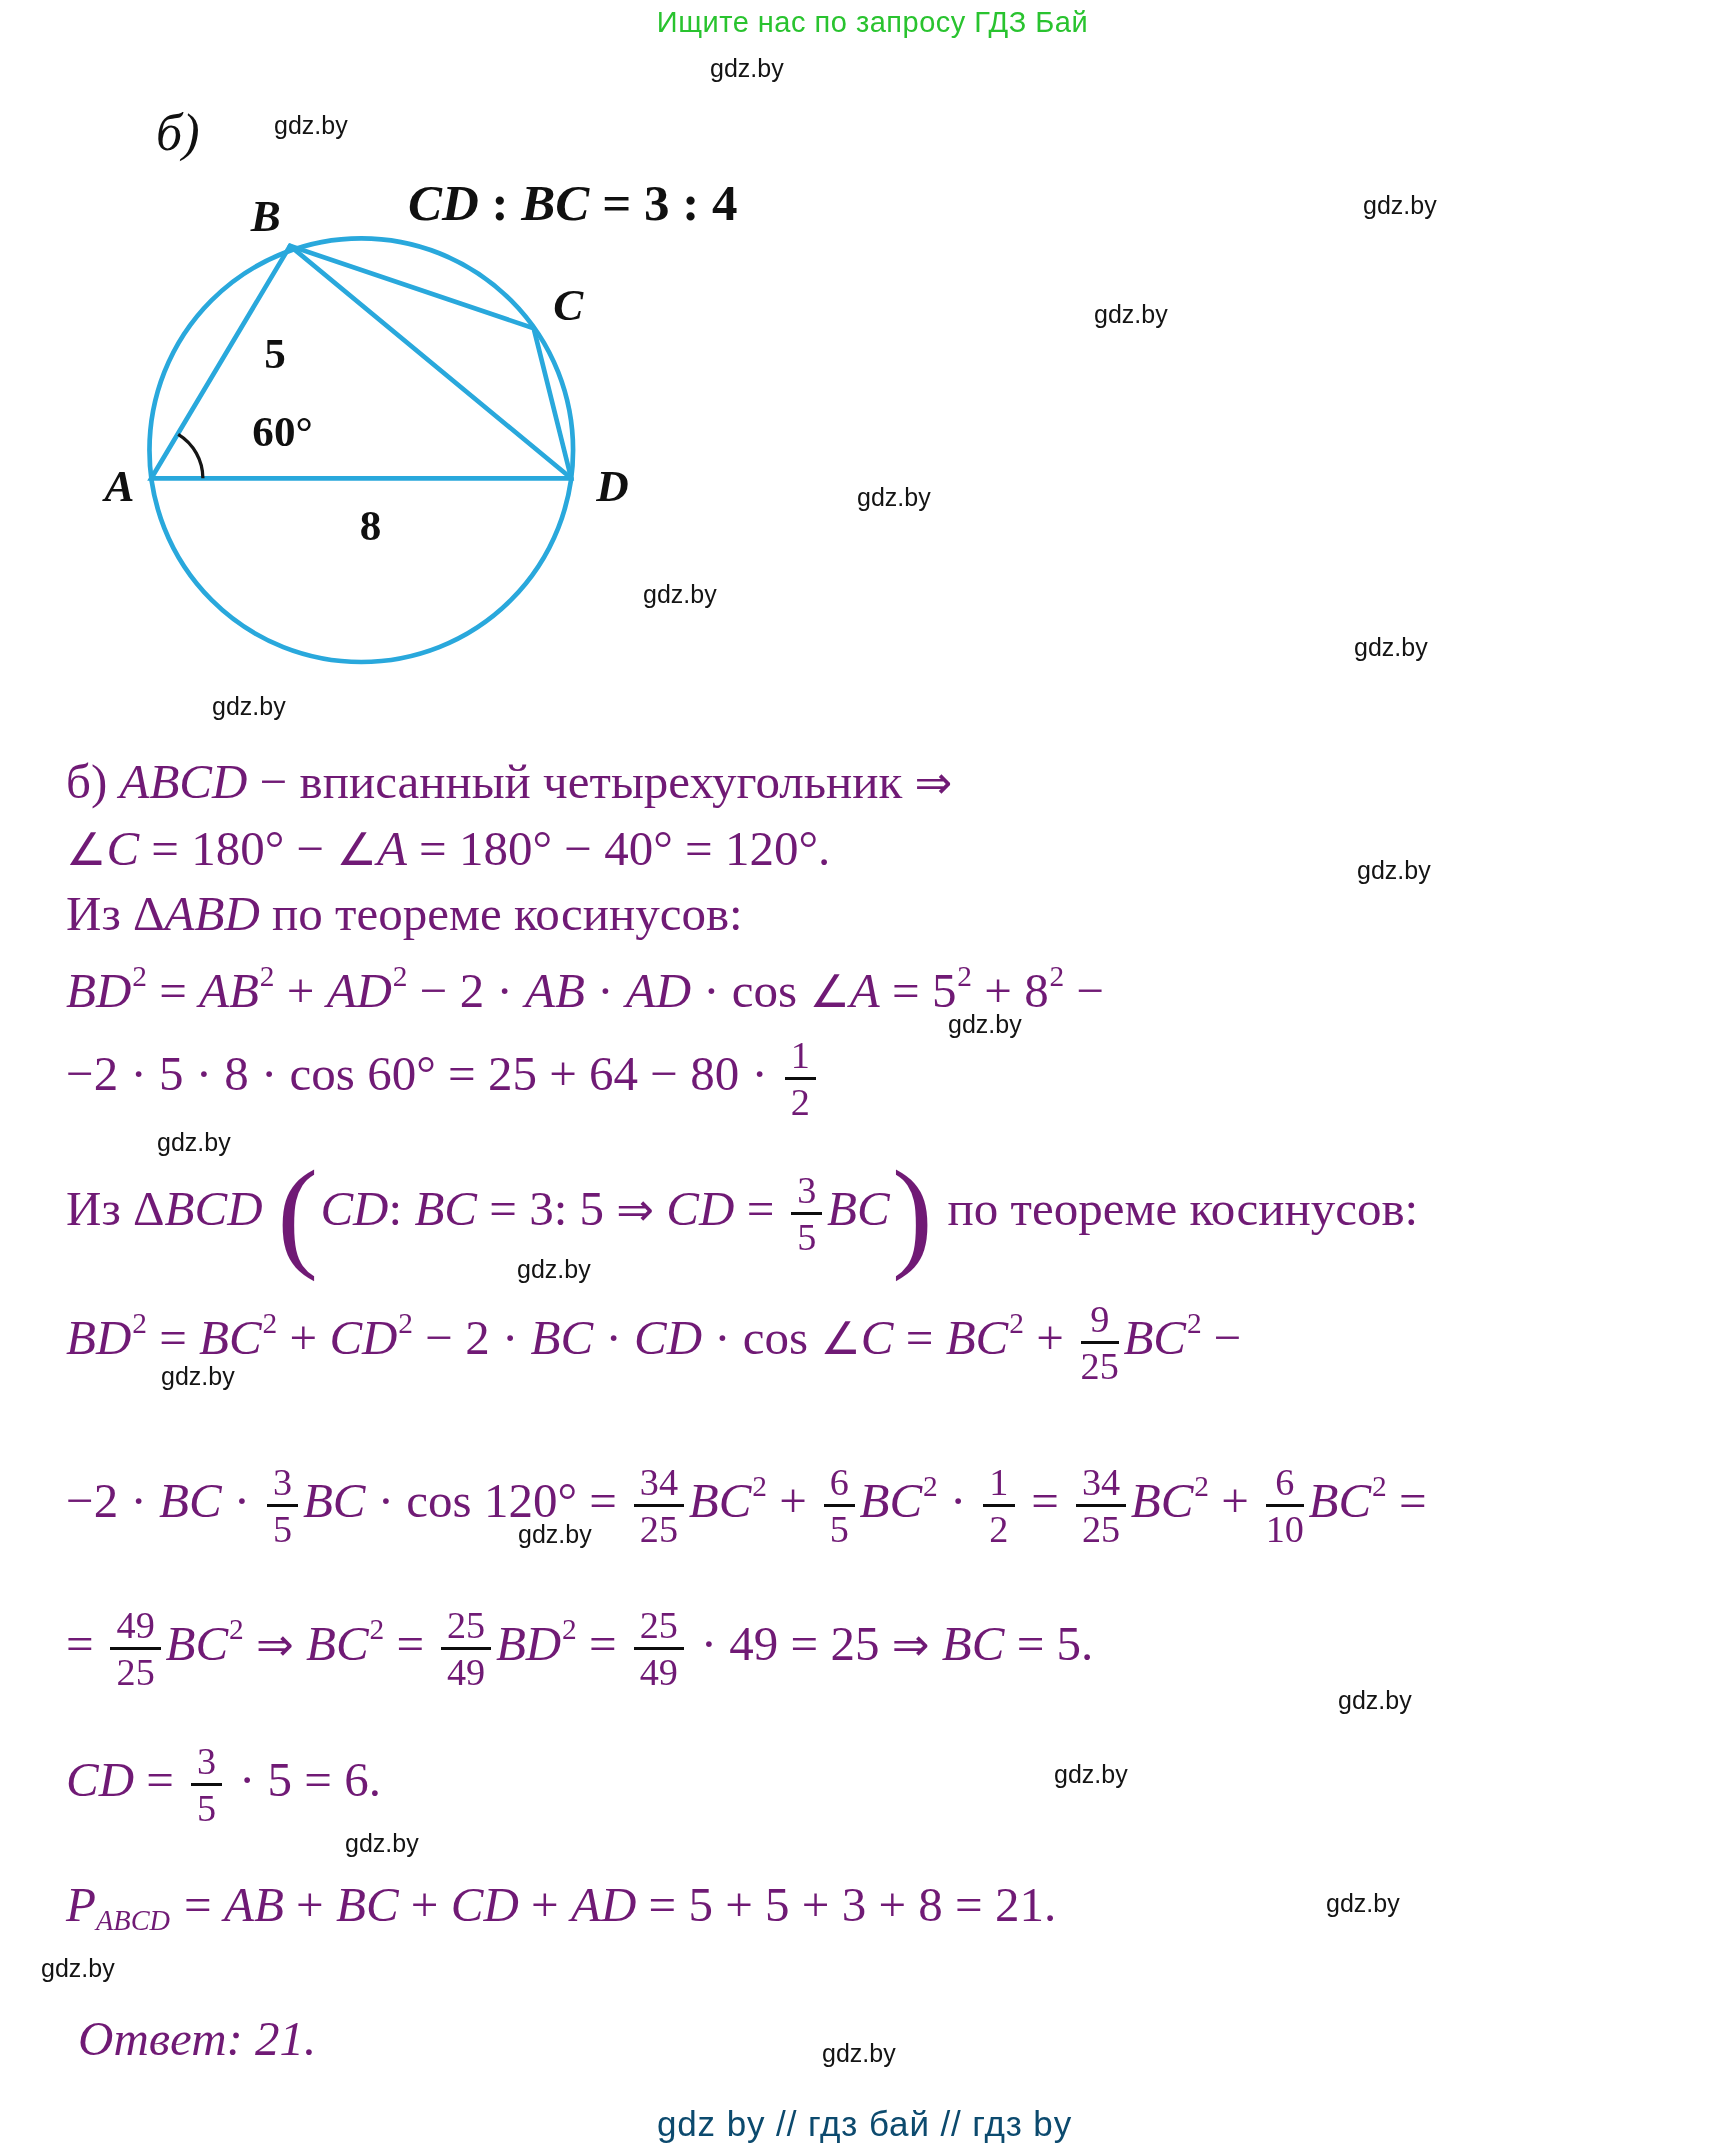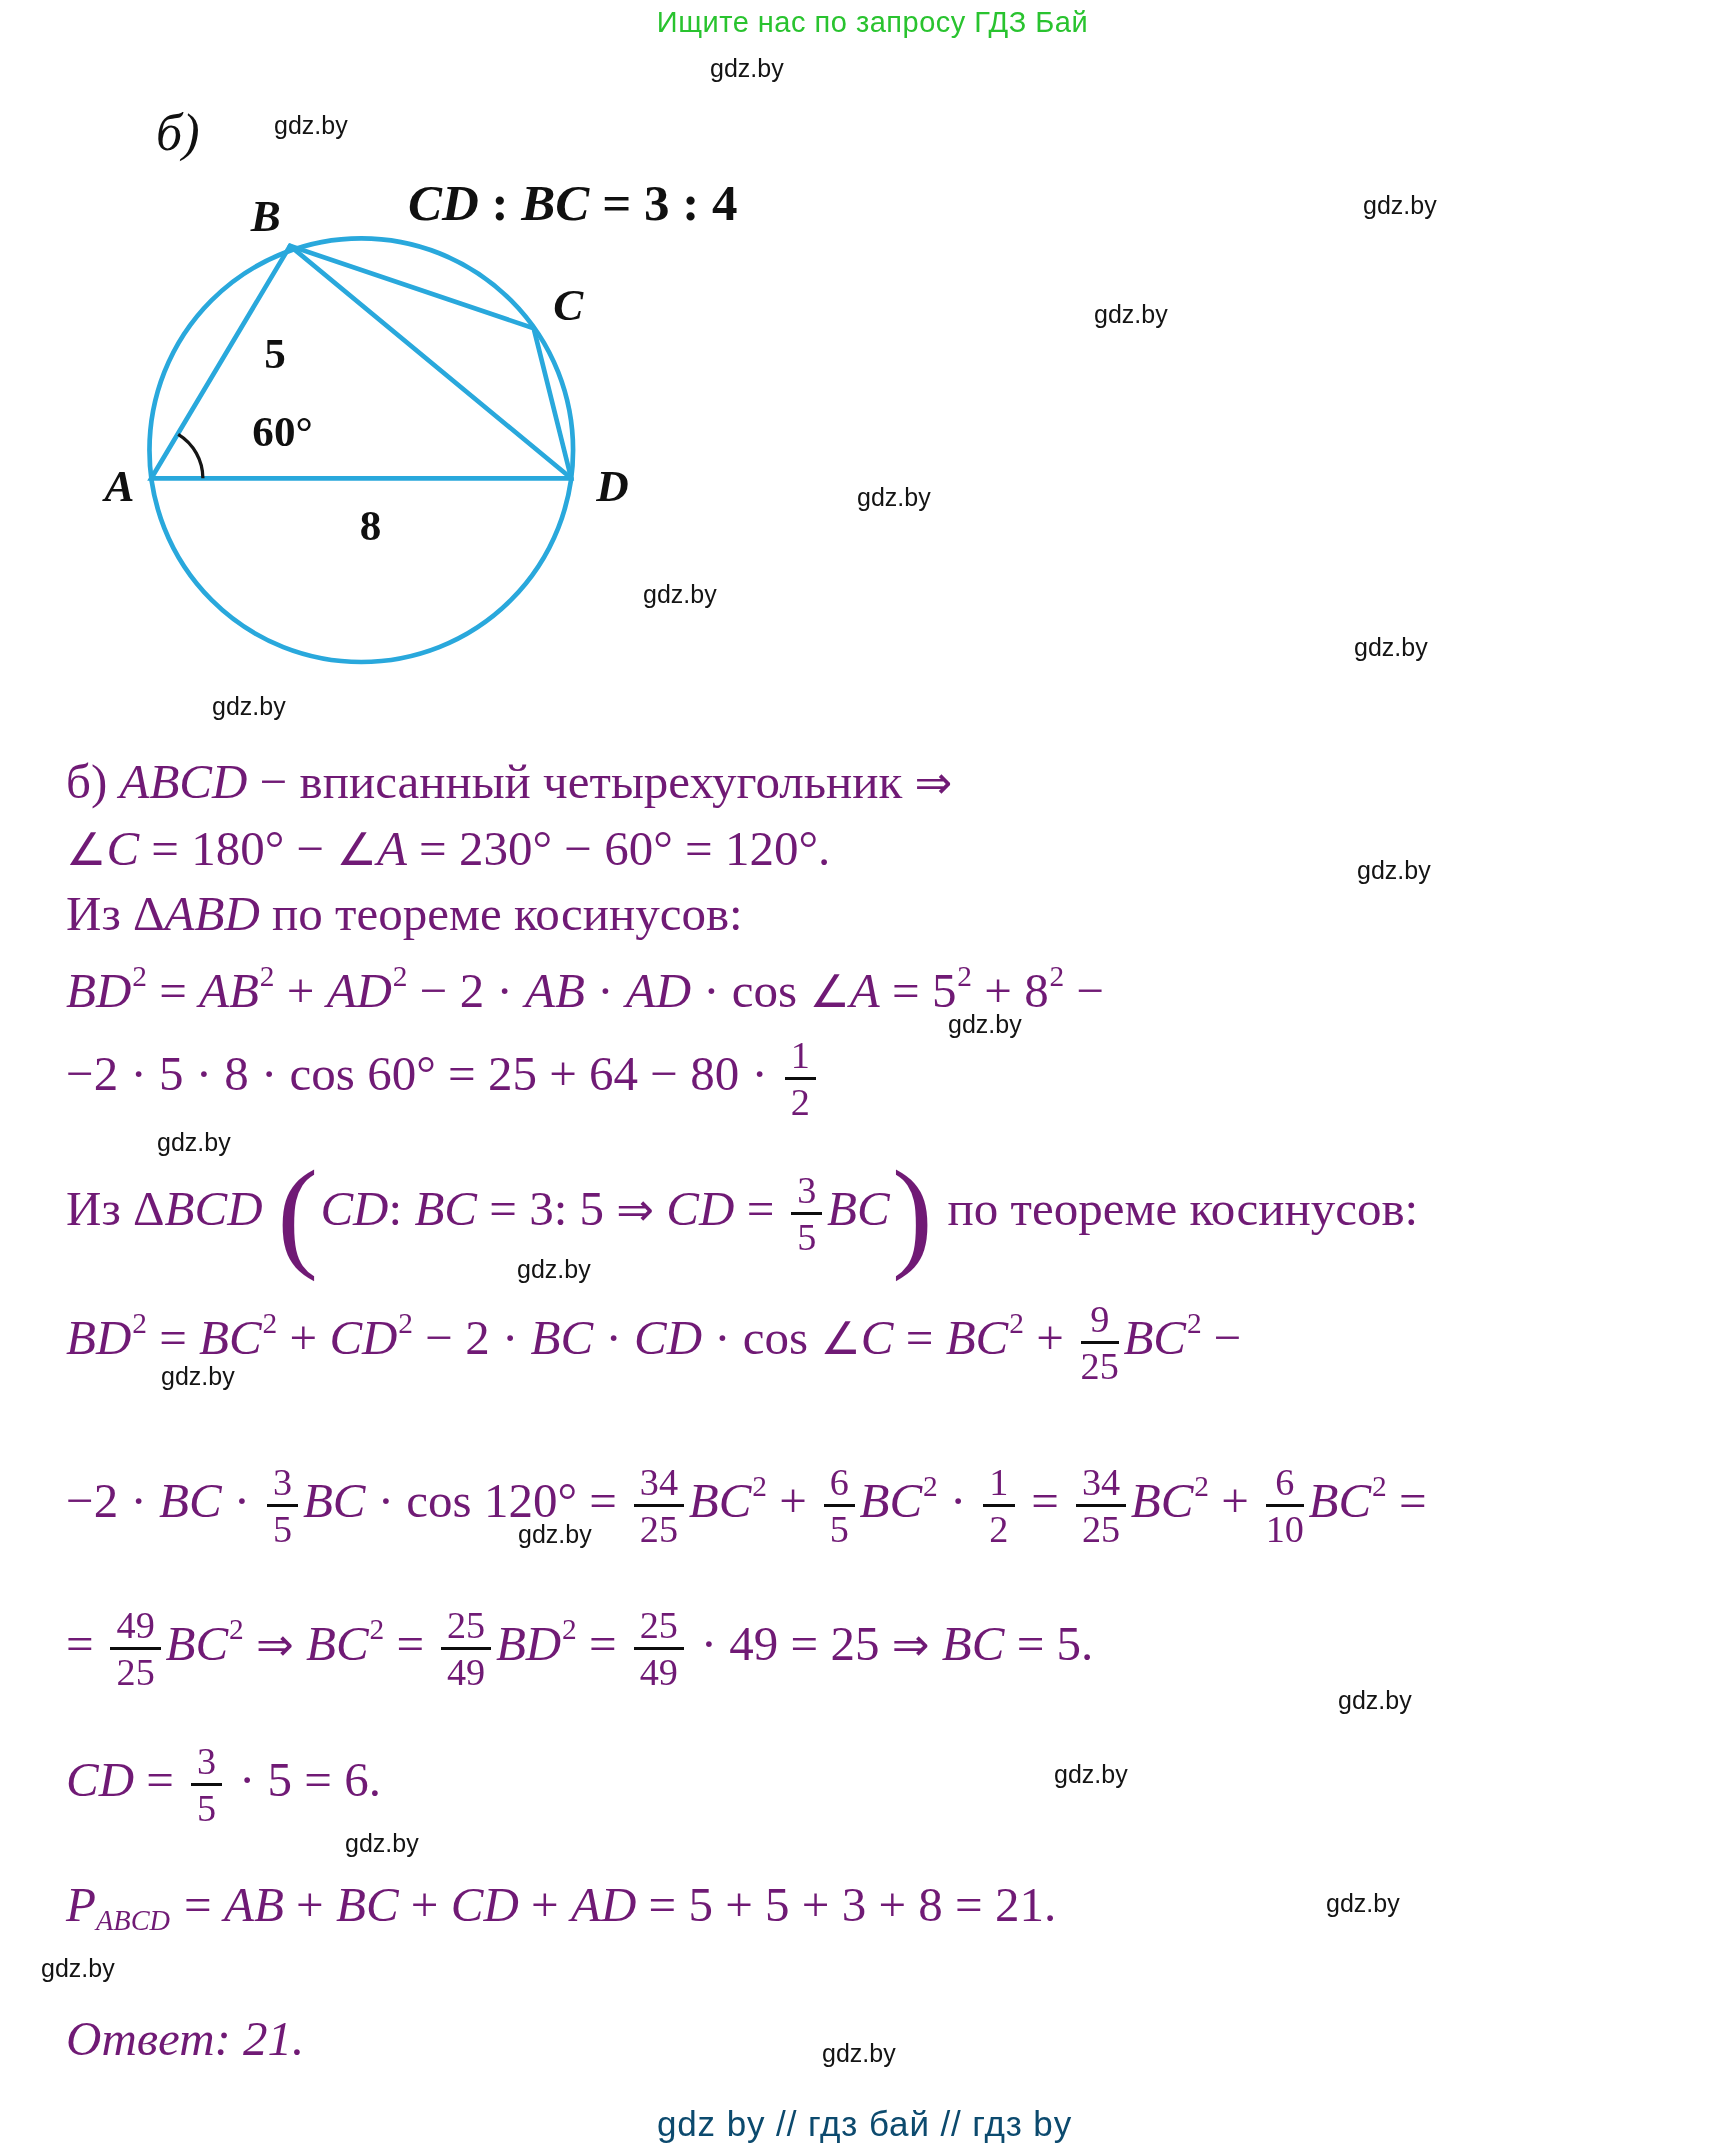--- a/index.html
+++ b/index.html
@@ -45,21 +45,21 @@
   .frac{
     display:inline-block;vertical-align:middle;text-align:center;
     font-size:.78em;line-height:1.06;margin:-.8em .12em;
   }
   .frac .num{display:block;border-bottom:3.7px solid #0d0d0d;padding:0 .16em .05em;}
   .frac .den{display:block;padding-top:.04em;}
   .bigp{
     display:inline-block;font-size:2.5em;font-weight:300;line-height:0;
     vertical-align:middle;margin:0 .02em;
   }
-  .answer-line{font-style:italic;}
+  .answer-line{font-style:italic;margin-left:12px;}
   .footer-links{
     position:absolute;left:0;top:2104px;width:100%;text-align:center;
     font-family:"Liberation Sans","DejaVu Sans",sans-serif;
     font-size:35px;font-weight:500;color:#0c4a6e;letter-spacing:0.9px;
   }
 </style>
 </head>
 <body>
 
 <div class="promo-header">Ищите нас по запросу ГДЗ Бай</div>
@@ -97,21 +97,21 @@
   <text class="vlabel" x="607" y="341" text-anchor="middle">C</text>
   <text class="vlabel" x="128" y="534" text-anchor="middle">A</text>
   <text class="vlabel" x="654" y="534" text-anchor="middle">D</text>
   <text class="mlabel" x="294" y="392" text-anchor="middle">5</text>
   <text class="mlabel" x="302" y="476" text-anchor="middle">60°</text>
   <text class="mlabel" x="396" y="576" text-anchor="middle">8</text>
 </svg>
 
 <div id="solution">
     <div class="math-line" style="top: 754px;"><span class="rm">б) </span><span class="it">ABCD</span><span class="rm"> − вписанный четырехугольник </span><span class="sym">⇒</span></div>
-    <div class="math-line" style="top: 821px;"><span class="sym">∠</span><span class="it">C</span><span class="rm"> = 180° − </span><span class="sym">∠</span><span class="it">A</span><span class="rm"> = 230° − 60° = 120°.</span></div>
+    <div class="math-line" style="top: 821px;"><span class="sym">∠</span><span class="it">C</span><span class="rm"> = 180° − </span><span class="sym">∠</span><span class="it">A</span><span class="rm"> = 180° − 40° = 120°.</span></div>
     <div class="math-line" style="top: 886px;"><span class="rm">Из Δ</span><span class="it">ABD</span><span class="rm"> по теореме косинусов:</span></div>
     <div class="math-line" style="top: 948px;"><span class="it">BD</span><span class="sup">2</span><span class="rm"> = </span><span class="it">AB</span><span class="sup">2</span><span class="rm"> + </span><span class="it">AD</span><span class="sup">2</span><span class="rm"> − 2 · </span><span class="it">AB</span><span class="rm"> · </span><span class="it">AD</span><span class="rm"> · cos </span><span class="sym">∠</span><span class="it">A</span><span class="rm"> = 5</span><span class="sup">2</span><span class="rm"> + 8</span><span class="sup">2</span><span class="rm"> −</span></div>
     <div class="math-line" style="top: 1046px;"><span class="rm">−2 · 5 · 8 · cos 60° = 25 + 64 − 80 · </span><span class="frac"><span class="num">1</span><span class="den">2</span></span></div>
     <div class="math-line" style="top: 1181px;"><span class="rm">Из Δ</span><span class="it">BCD</span><span class="rm"> </span><span class="bigp">(</span><span class="it">CD</span><span class="rm">: </span><span class="it">BC</span><span class="rm"> = 3: 5 </span><span class="sym">⇒</span><span class="rm"> </span><span class="it">CD</span><span class="rm"> = </span><span class="frac"><span class="num">3</span><span class="den">5</span></span><span class="it">BC</span><span class="bigp">)</span><span class="rm"> по теореме косинусов:</span></div>
     <div class="math-line" style="top: 1295px;"><span class="it">BD</span><span class="sup">2</span><span class="rm"> = </span><span class="it">BC</span><span class="sup">2</span><span class="rm"> + </span><span class="it">CD</span><span class="sup">2</span><span class="rm"> − 2 · </span><span class="it">BC</span><span class="rm"> · </span><span class="it">CD</span><span class="rm"> · cos </span><span class="sym">∠</span><span class="it">C</span><span class="rm"> = </span><span class="it">BC</span><span class="sup">2</span><span class="rm"> + </span><span class="frac"><span class="num">9</span><span class="den">25</span></span><span class="it">BC</span><span class="sup">2</span><span class="rm"> −</span></div>
     <div class="math-line" style="top: 1458px;"><span class="rm">−2 · </span><span class="it">BC</span><span class="rm"> · </span><span class="frac"><span class="num">3</span><span class="den">5</span></span><span class="it">BC</span><span class="rm"> · cos 120° = </span><span class="frac"><span class="num">34</span><span class="den">25</span></span><span class="it">BC</span><span class="sup">2</span><span class="rm"> + </span><span class="frac"><span class="num">6</span><span class="den">5</span></span><span class="it">BC</span><span class="sup">2</span><span class="rm"> · </span><span class="frac"><span class="num">1</span><span class="den">2</span></span><span class="rm"> = </span><span class="frac"><span class="num">34</span><span class="den">25</span></span><span class="it">BC</span><span class="sup">2</span><span class="rm"> + </span><span class="frac"><span class="num">6</span><span class="den">10</span></span><span class="it">BC</span><span class="sup">2</span><span class="rm"> =</span></div>
     <div class="math-line" style="top: 1601px;"><span class="rm">= </span><span class="frac"><span class="num">49</span><span class="den">25</span></span><span class="it">BC</span><span class="sup">2</span><span class="rm"> </span><span class="sym">⇒</span><span class="rm"> </span><span class="it">BC</span><span class="sup">2</span><span class="rm"> = </span><span class="frac"><span class="num">25</span><span class="den">49</span></span><span class="it">BD</span><span class="sup">2</span><span class="rm"> = </span><span class="frac"><span class="num">25</span><span class="den">49</span></span><span class="rm"> · 49 = 25 </span><span class="sym">⇒</span><span class="rm"> </span><span class="it">BC</span><span class="rm"> = 5.</span></div>
     <div class="math-line" style="top: 1752px;"><span class="it">CD</span><span class="rm"> = </span><span class="frac"><span class="num">3</span><span class="den">5</span></span><span class="rm"> · 5 = 6.</span></div>
     <div class="math-line" style="top: 1877px;"><span class="it">P</span><span class="sub">ABCD</span><span class="rm"> = </span><span class="it">AB</span><span class="rm"> + </span><span class="it">BC</span><span class="rm"> + </span><span class="it">CD</span><span class="rm"> + </span><span class="it">AD</span><span class="rm"> = 5 + 5 + 3 + 8 = 21.</span></div>
     <div class="math-line answer-line" style="top: 2011px;"><span class="it">Ответ: 21.</span></div>

